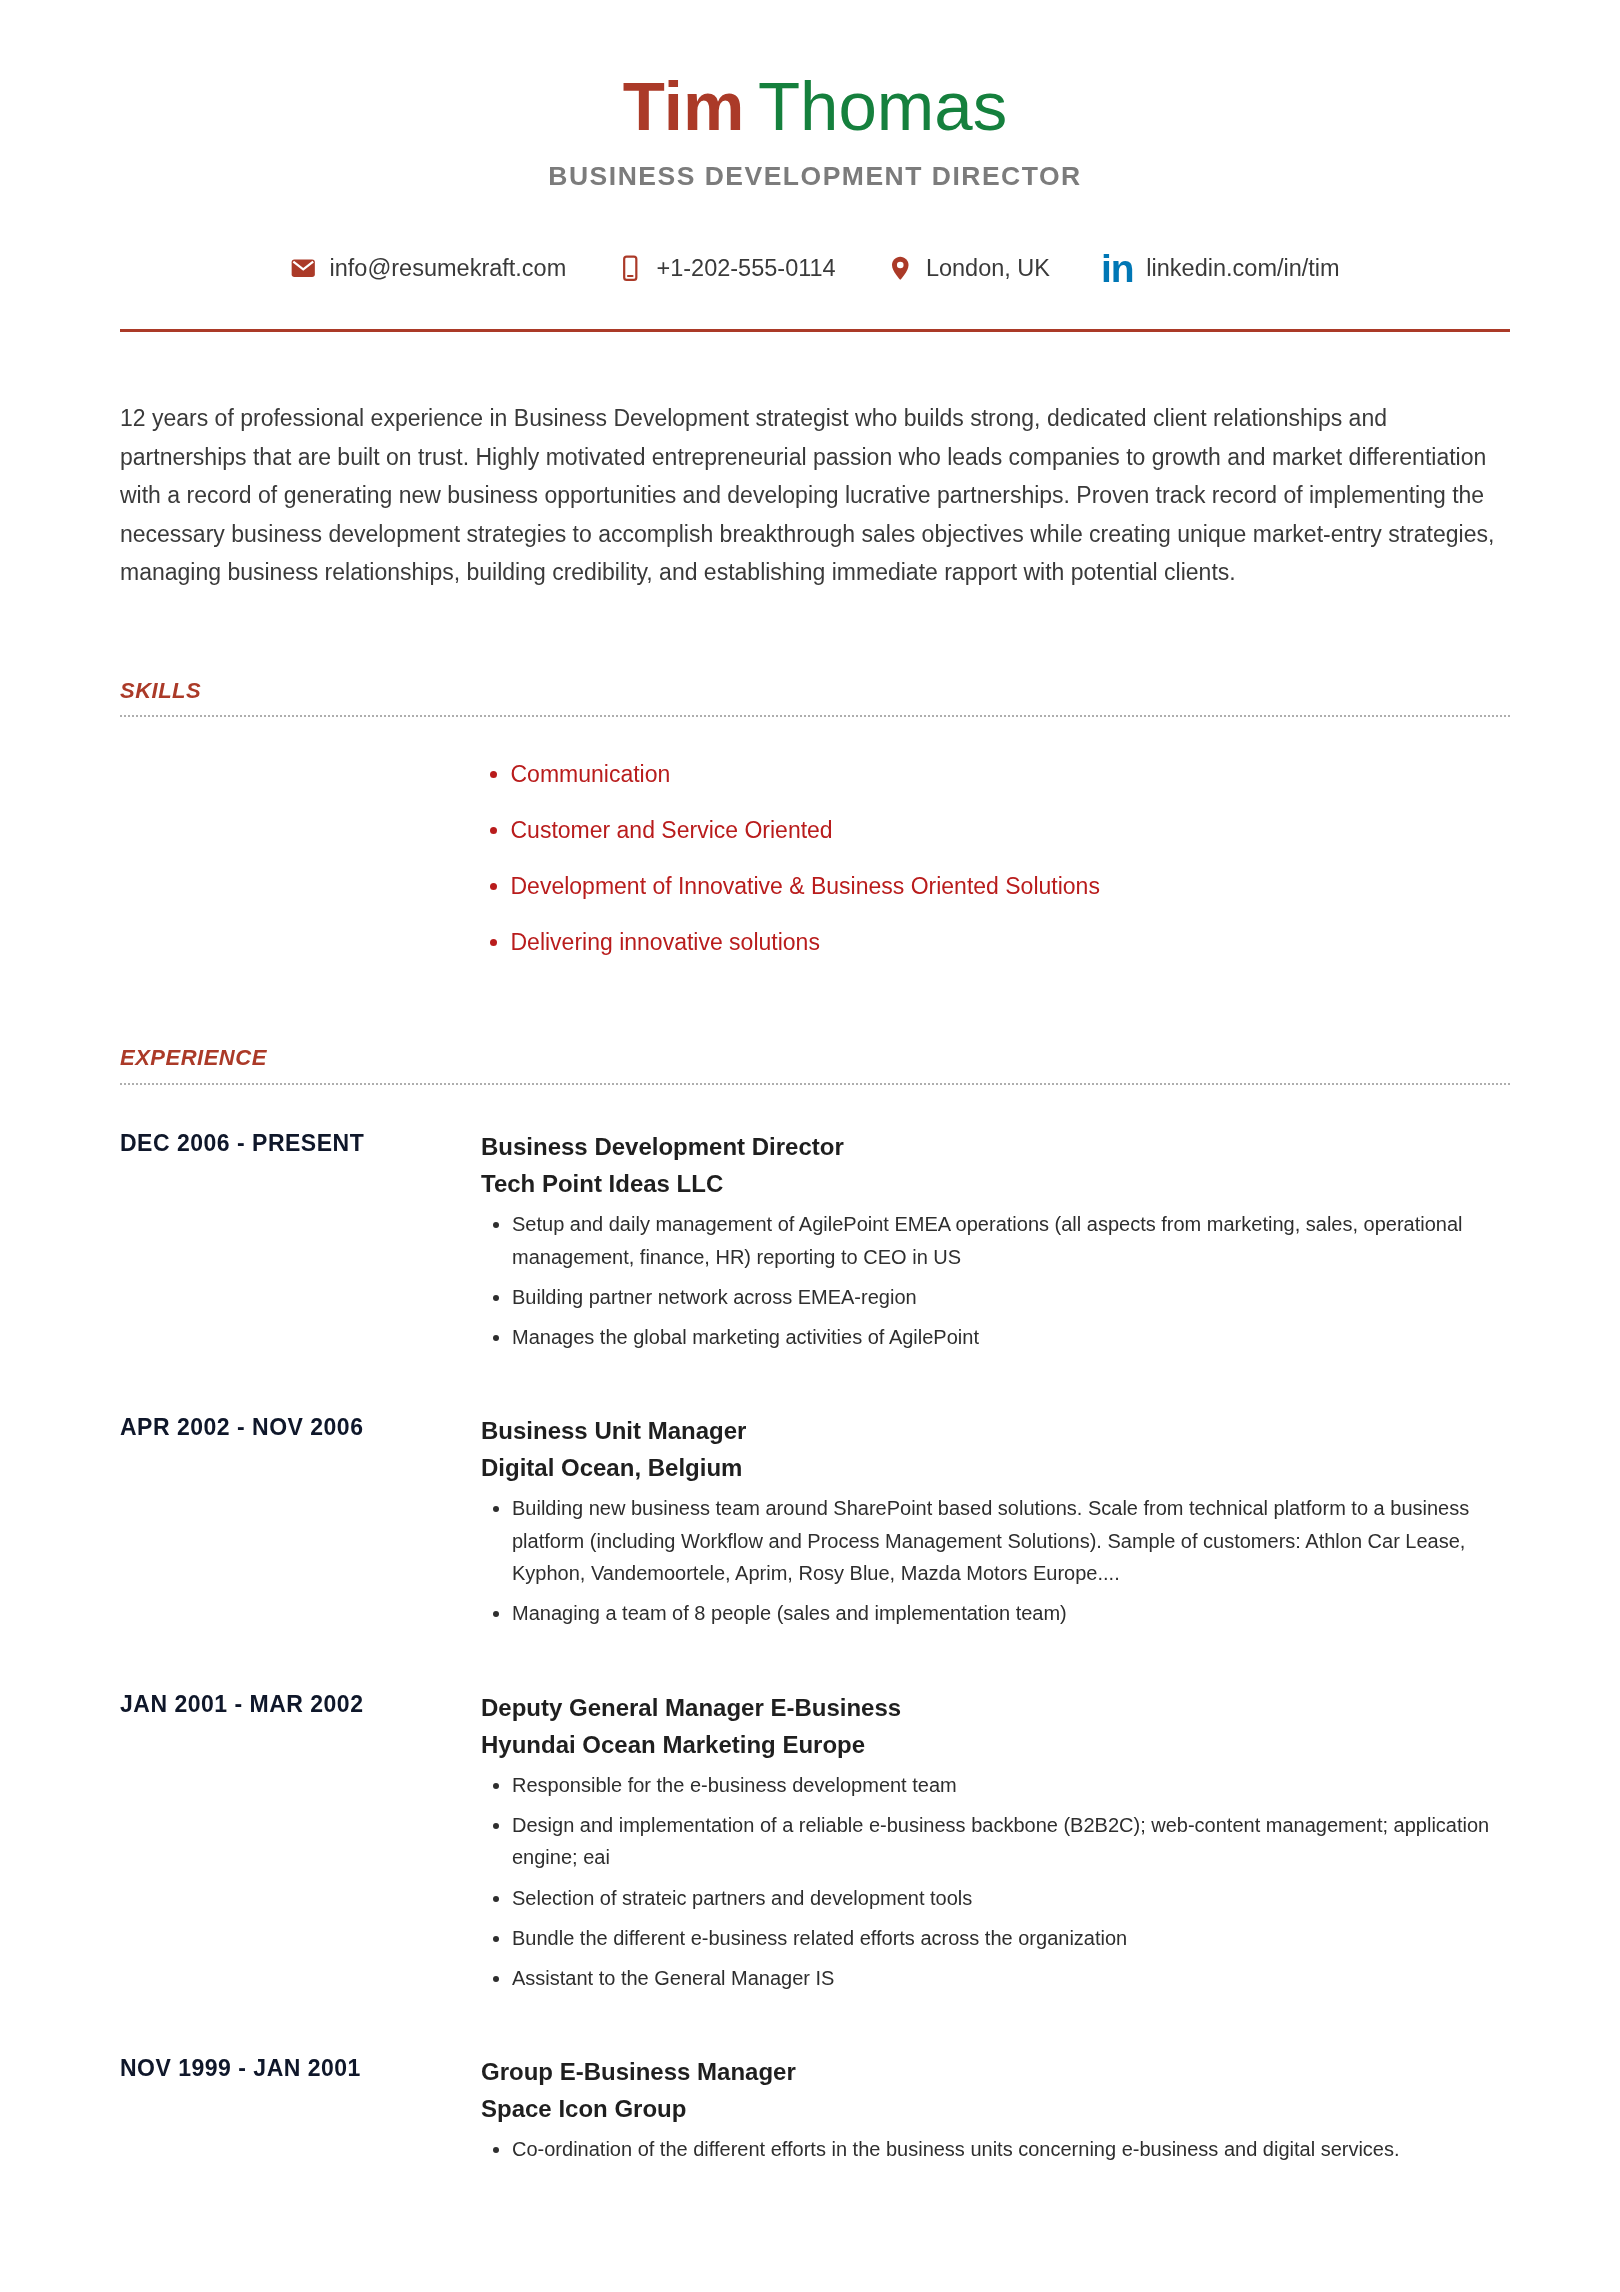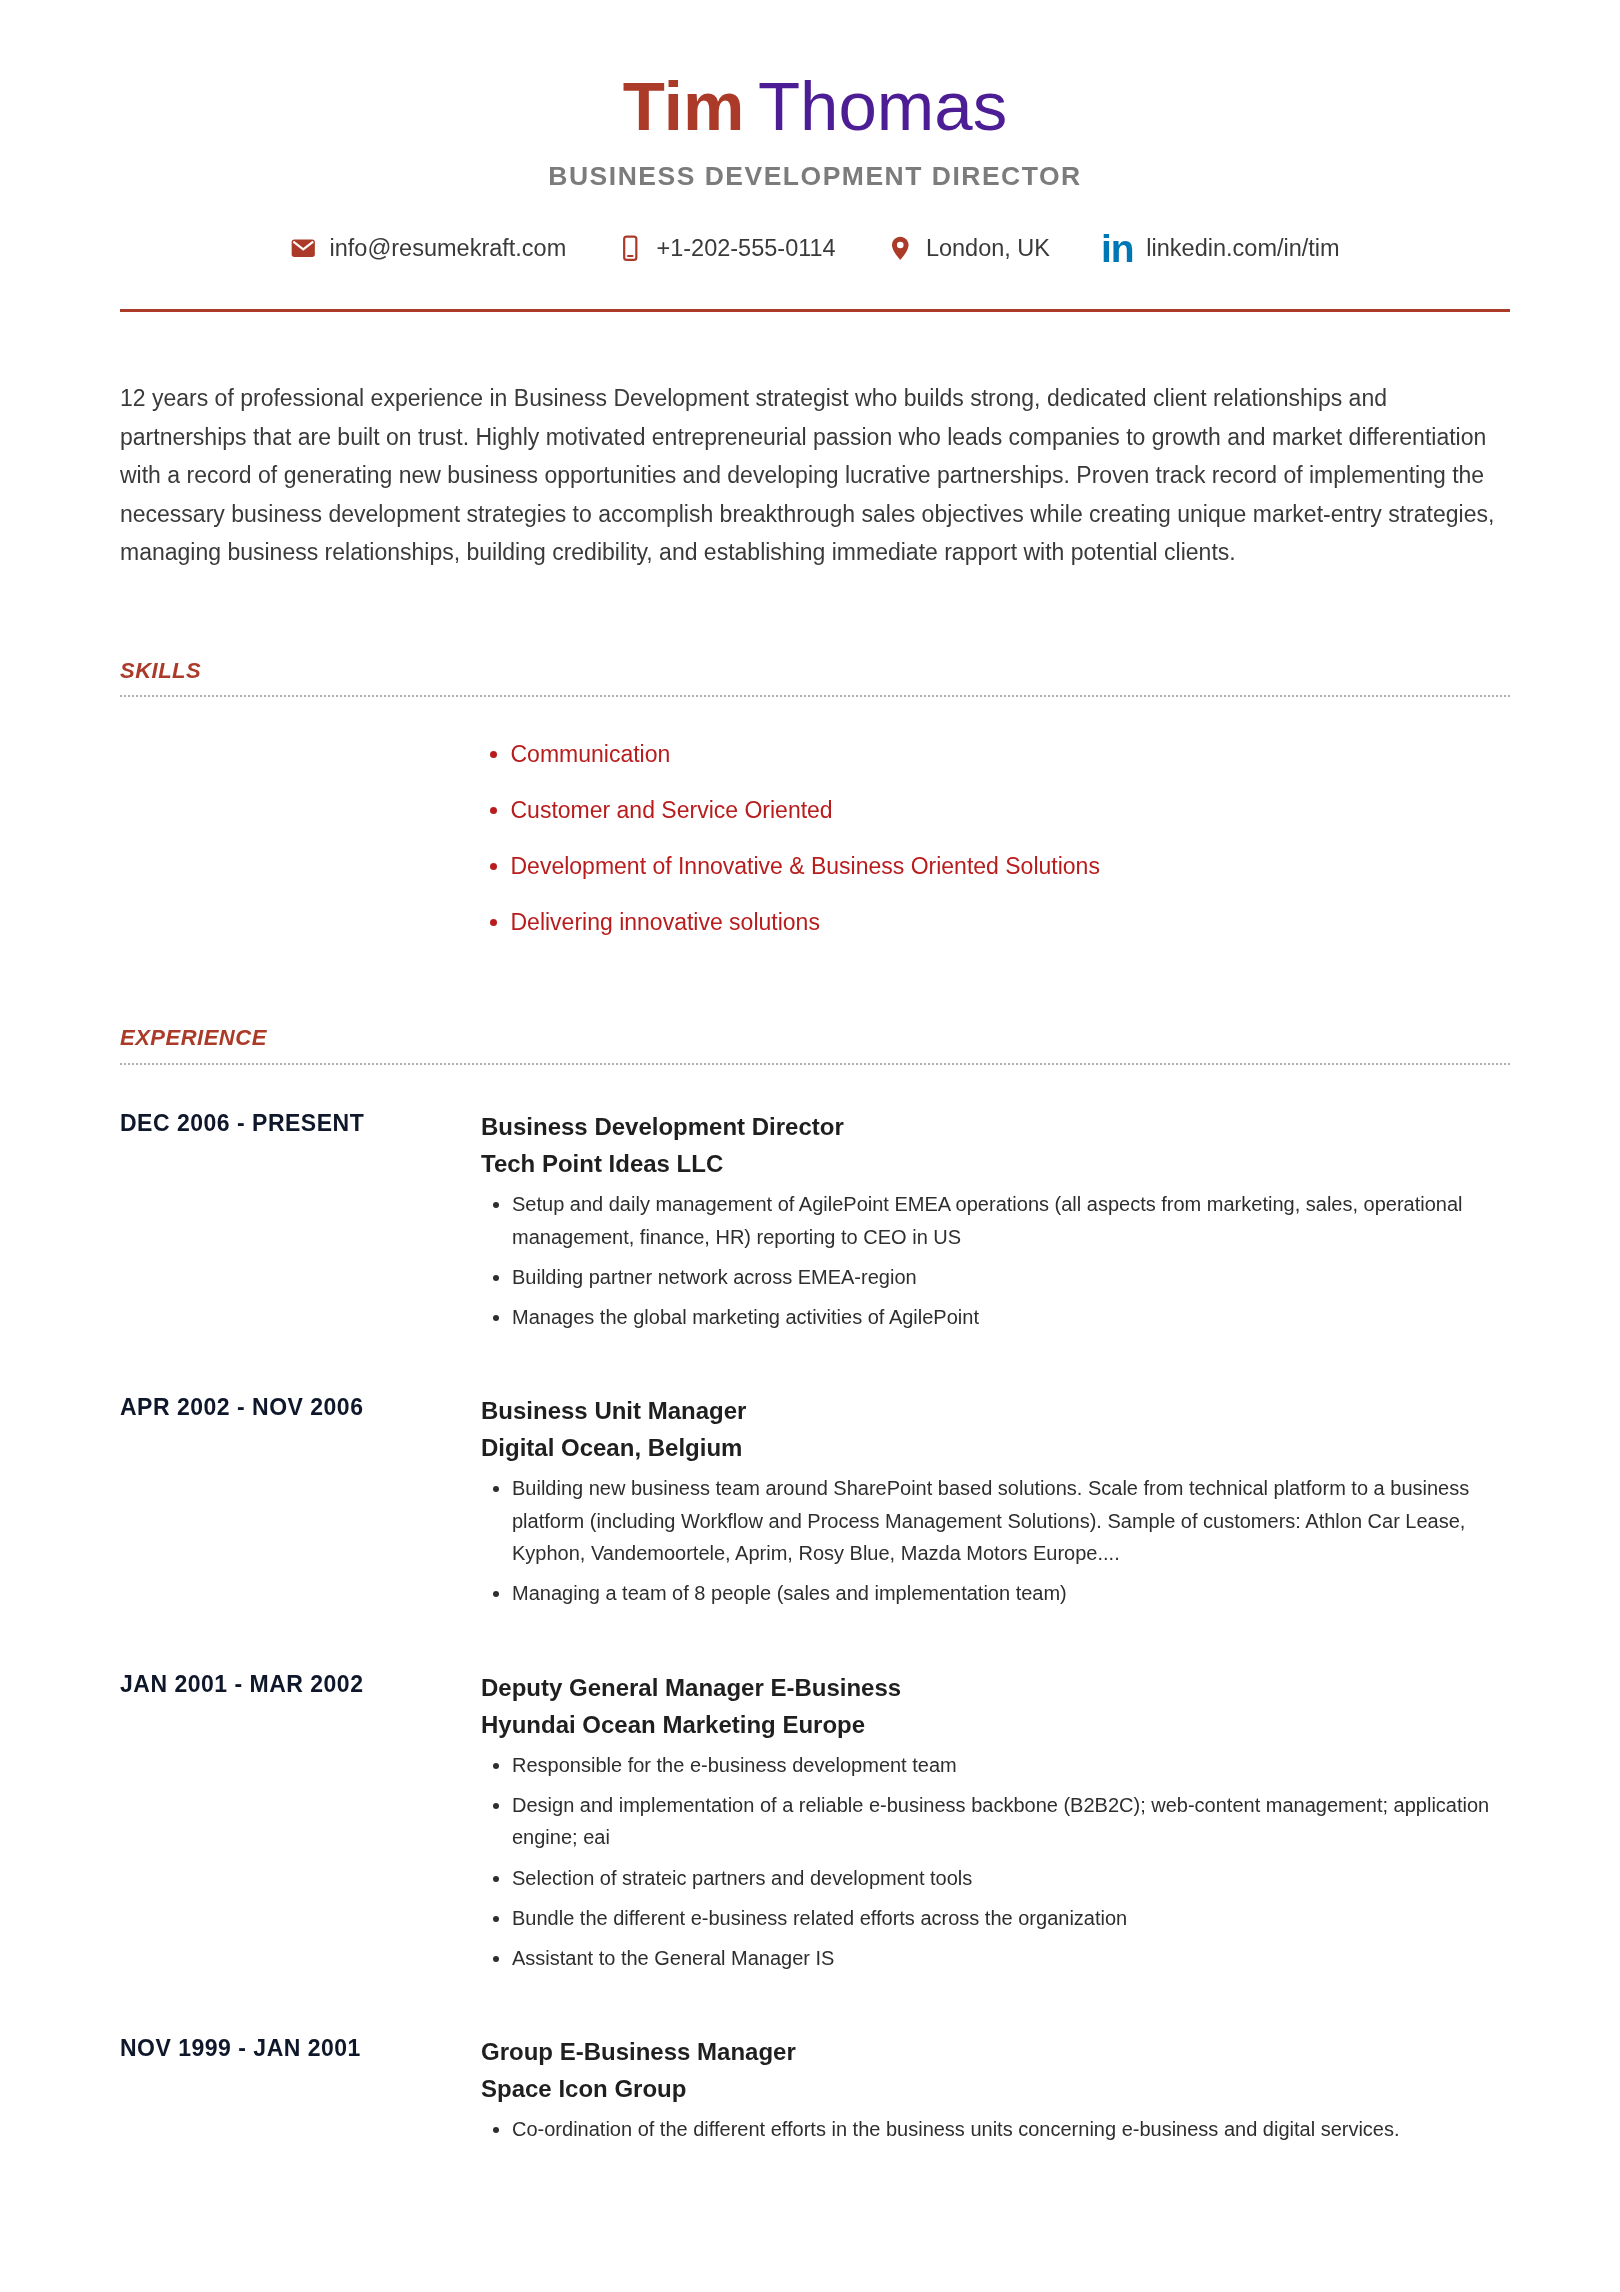--- a/index.html
+++ b/index.html
@@ -11,30 +11,30 @@
     overflow: hidden;
     --accent: #ab3a28;
     --linkedin: #0077b5;
   }
   .page { padding: 69px 110px 59px 120px; }
 
   
   .header { text-align: center; }
   .name { font-size: 69px; line-height: 1.1; letter-spacing: 0; }
   .name .first { color: var(--accent); font-weight: 700; }
-  .name .last  { color: #4c1d95; font-weight: 400; margin-left: 13.7px; margin-top: 31px; }
+  .name .last  { color: #15803d; font-weight: 400; margin-left: 13.7px; margin-top: 31px; }
   .job-headline {
     margin-top: 15.7px;
     font-size: 26.5px;
     font-weight: 700;
     letter-spacing: 1.5px;
     color: #7c7c7c;
   }
   .contact-row {
-    margin-top: 37px;
+    margin-top: 57px;
     display: flex;
     justify-content: center;
     align-items: center;
     gap: 51px;
     font-size: 23.5px;
     color: #3a3a3a;
   }
   .contact-item { display: flex; align-items: center; gap: 12.7px; }
   .contact-item svg { display: block; }
   .in-logo {

